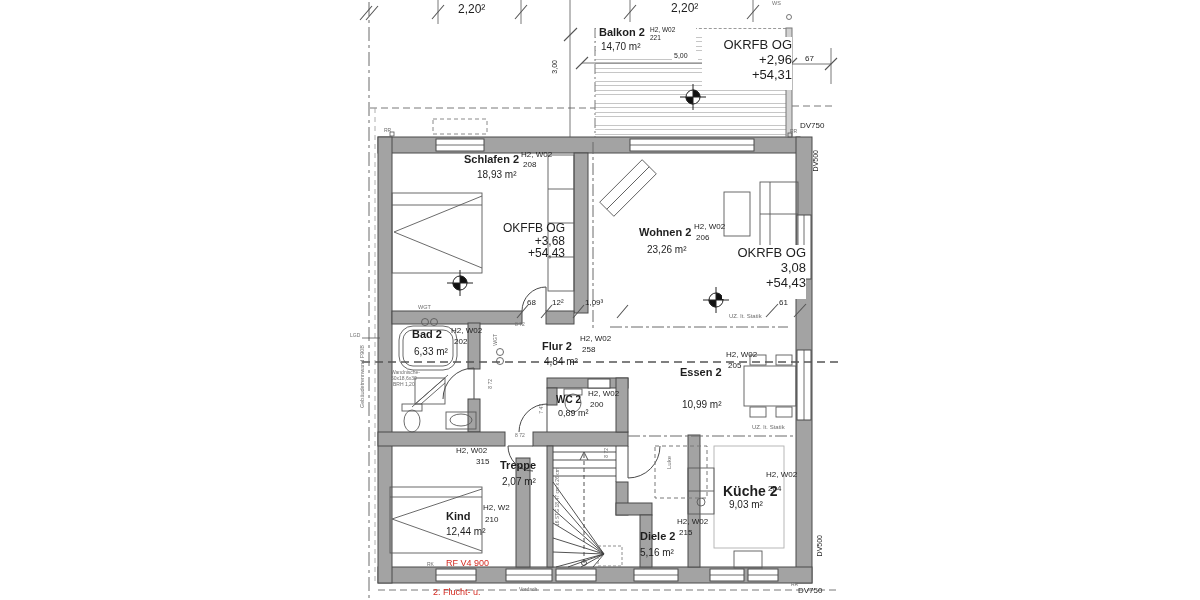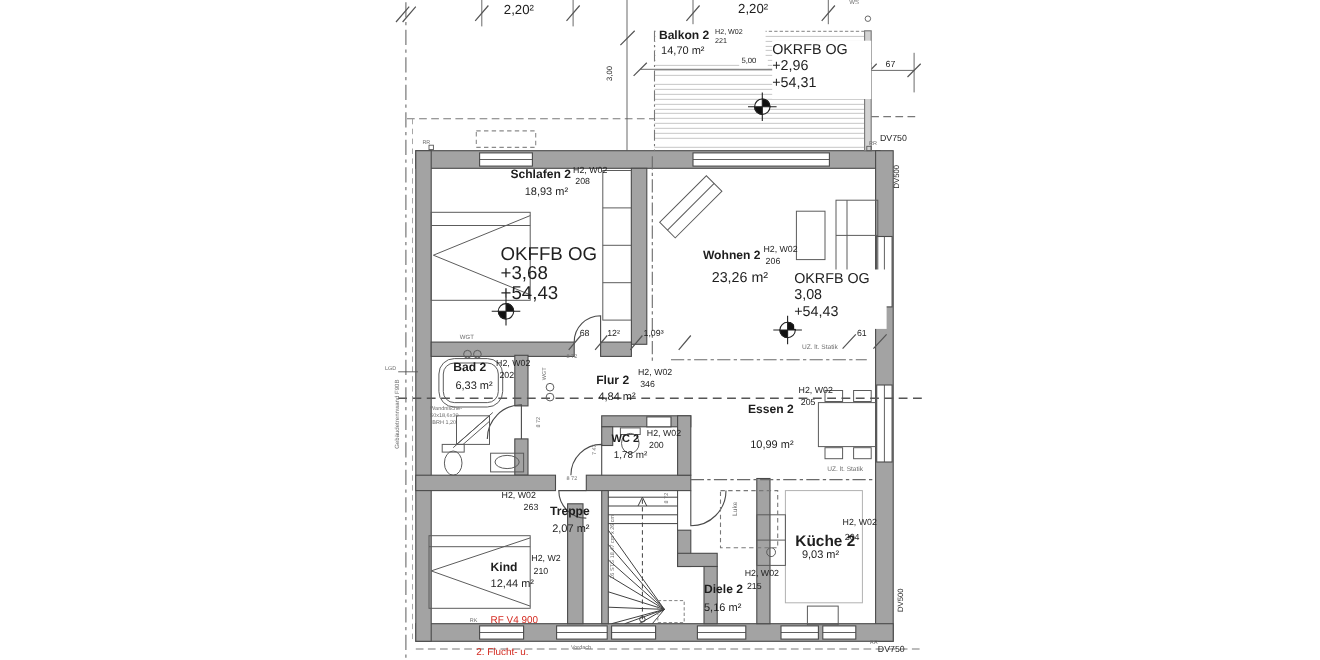--- a/index.html
+++ b/index.html
@@ -4,21 +4,21 @@
 <style>
   html,body{margin:0;padding:0;background:#fff}
   #canvas{position:relative;width:1200px;height:600px;background:#fff;overflow:hidden;
           font-family:"Liberation Sans",sans-serif;}
   .L{position:absolute;white-space:nowrap;color:#1e1e1e;line-height:1.05}
   .b{font-weight:bold}
   .gy{color:#6e6e6e}
   .rd{color:#d42a20}
   .V{writing-mode:vertical-rl;transform:rotate(180deg)}
   .patch{position:absolute;background:#fff}
-  .ctr{text-align:left}
+  .ctr{text-align:right}
   .ctr span{display:block}
   #svgLines{position:absolute;left:0;top:0}
   .hatch{position:absolute;left:595px;top:28px;width:191px;height:109px;
          background:repeating-linear-gradient(to bottom,#fff 0px,#fff 3.6px,#c6c6c6 3.6px,#c6c6c6 4.4px);
          border-top:1px dashed #9a9a9a}
 </style>
 </head>
 <body>
 
 <div id="canvas">
@@ -192,34 +192,34 @@
   <span class="L" style="left:805px;top:55px;font-size:8px">67</span>
   <span class="L" style="left:800px;top:122px;font-size:8px">DV750</span>
   <span class="L V" style="left:812px;top:150px;font-size:7px">DV500</span>
   <span class="L gy" style="left:790px;top:129px;font-size:5px">RR</span>
   <span class="L gy" style="left:384px;top:128px;font-size:5px">RR</span>
 
   <span class="L b" style="left:464px;top:154px;font-size:11px">Schlafen 2</span>
   <span class="L" style="left:521px;top:151px;font-size:8px">H2, W02</span>
   <span class="L" style="left:523px;top:161px;font-size:8px">208</span>
   <span class="L" style="left:477px;top:170px;font-size:10px">18,93 m²</span>
-  <div class="L ctr" style="left:455px;top:222px;width:110px;font-size:17px">
+  <div class="L ctr" style="left:455px;top:222px;width:110px;font-size:12px">
     <span>OKFFB OG</span>
     <span>+3,68</span>
     <span>+54,43</span>
   </div>
   <span class="L gy" style="left:418px;top:305px;font-size:5.5px">WGT</span>
   <span class="L" style="left:527px;top:299px;font-size:8px">68</span>
   <span class="L" style="left:552px;top:299px;font-size:8px">12²</span>
   <span class="L" style="left:585px;top:299px;font-size:8px">1,09³</span>
 
   <span class="L b" style="left:639px;top:227px;font-size:11px">Wohnen 2</span>
   <span class="L" style="left:694px;top:223px;font-size:8px">H2, W02</span>
   <span class="L" style="left:696px;top:234px;font-size:8px">206</span>
-  <span class="L" style="left:647px;top:245px;font-size:13px">23,26 m²</span>
+  <span class="L" style="left:647px;top:245px;font-size:10px">23,26 m²</span>
   <div class="patch ctr" style="left:722px;top:245px;width:84px;height:54px;font-size:13px;color:#1e1e1e">
     <span>OKRFB OG</span>
     <span>3,08</span>
     <span>+54,43</span>
   </div>
   <span class="L" style="left:779px;top:299px;font-size:8px">61</span>
   <span class="L gy" style="left:729px;top:313px;font-size:6px">UZ. lt. Statik</span>
   <span class="L gy" style="left:752px;top:424px;font-size:6px">UZ. lt. Statik</span>
 
   <span class="L b" style="left:412px;top:329px;font-size:11px">Bad 2</span>
@@ -228,38 +228,38 @@
   <span class="L" style="left:454px;top:338px;font-size:8px">202</span>
   <span class="L gy" style="left:391px;top:370px;font-size:5px">Wandnische-</span>
   <span class="L gy" style="left:391px;top:376px;font-size:5px">50x18,6x30</span>
   <span class="L gy" style="left:393px;top:382px;font-size:5px">BRH 1,20</span>
   <span class="L gy" style="left:350px;top:333px;font-size:5px">LGD</span>
   <span class="L gy V" style="left:493px;top:334px;font-size:5px">WGT</span>
   <span class="L gy V" style="left:360px;top:345px;font-size:5.5px">Gebäudetrennwand F90B</span>
 
   <span class="L b" style="left:542px;top:341px;font-size:11px">Flur 2</span>
   <span class="L" style="left:580px;top:335px;font-size:8px">H2, W02</span>
-  <span class="L" style="left:582px;top:346px;font-size:8px">346</span>
+  <span class="L" style="left:582px;top:346px;font-size:8px">258</span>
   <span class="L" style="left:544px;top:357px;font-size:10px">4,84 m²</span>
 
   <span class="L b" style="left:680px;top:367px;font-size:11px">Essen 2</span>
   <span class="L" style="left:682px;top:400px;font-size:10px">10,99 m²</span>
   <span class="L" style="left:726px;top:351px;font-size:8px">H2, W02</span>
   <span class="L" style="left:728px;top:362px;font-size:8px">205</span>
 
   <span class="L b" style="left:556px;top:395px;font-size:10px">WC 2</span>
   <span class="L" style="left:588px;top:390px;font-size:8px">H2, W02</span>
   <span class="L" style="left:590px;top:401px;font-size:8px">200</span>
-  <span class="L" style="left:558px;top:409px;font-size:9px">1,78 m²</span>
+  <span class="L" style="left:558px;top:409px;font-size:9px">0,89 m²</span>
   <span class="L gy V" style="left:539px;top:404px;font-size:5px">7 47</span>
 
   <span class="L b" style="left:500px;top:460px;font-size:11px">Treppe</span>
   <span class="L" style="left:502px;top:477px;font-size:10px">2,07 m²</span>
   <span class="L" style="left:456px;top:447px;font-size:8px">H2, W02</span>
-  <span class="L" style="left:476px;top:458px;font-size:8px">263</span>
+  <span class="L" style="left:476px;top:458px;font-size:8px">315</span>
   <span class="L gy V" style="left:555px;top:468px;font-size:5px">16 STG 18,47 cm x 26 cm</span>
   <span class="L gy V" style="left:666px;top:456px;font-size:6px">Luke</span>
 
   <span class="L b" style="left:446px;top:511px;font-size:11px">Kind</span>
   <span class="L" style="left:483px;top:504px;font-size:8px">H2, W2</span>
   <span class="L" style="left:485px;top:516px;font-size:8px">210</span>
   <span class="L" style="left:446px;top:527px;font-size:10px">12,44 m²</span>
   <span class="L gy" style="left:427px;top:562px;font-size:5px">RK</span>
   <span class="L rd" style="left:446px;top:559px;font-size:9px">RF V4 900</span>
   <span class="L rd" style="left:433px;top:588px;font-size:9px">2. Flucht- u.</span>

